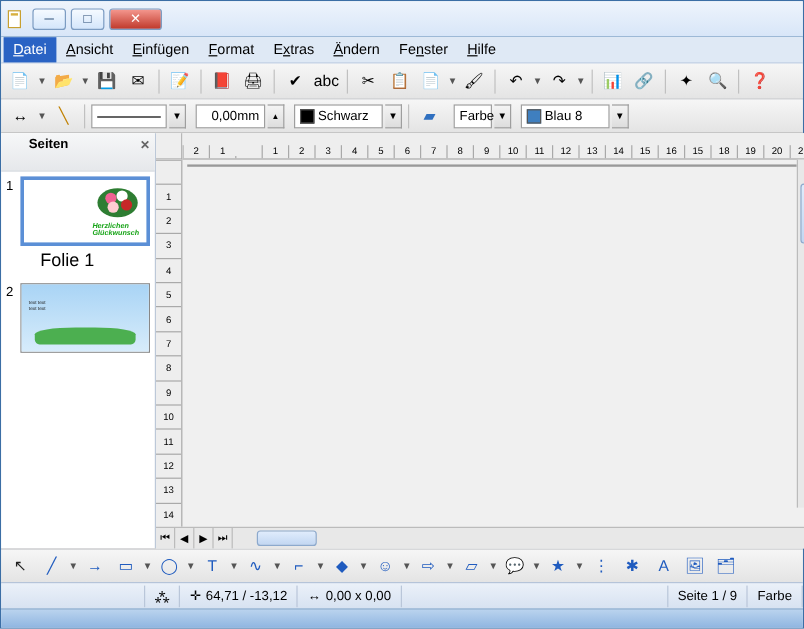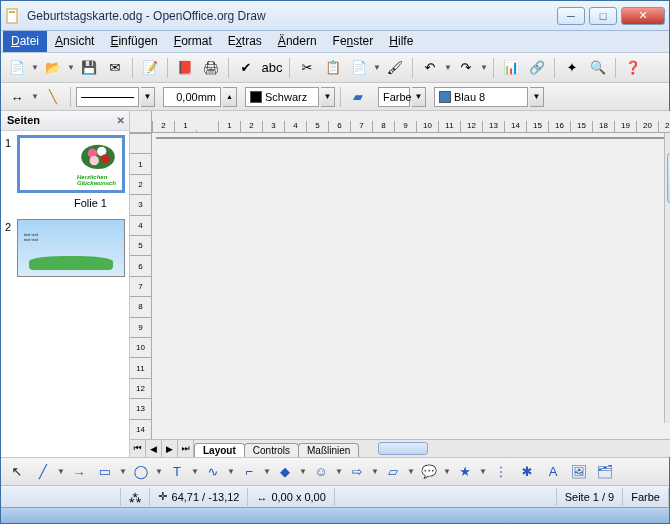--- a/index.html
+++ b/index.html
@@ -31,28 +31,28 @@
   .linestyle { width:63px; height:20px; border:1px solid #9e9e9e; background:#fff; position:relative; }
   .linestyle::after { content:""; position:absolute; top:9px; left:4px; right:4px; border-top:1px solid #000; }
   .txtbox { height:20px; border:1px solid #9e9e9e; background:#fff; font-size:11px; padding:2px 4px; display:flex; align-items:center; justify-content:flex-end; }
   .combo { height:20px; border:1px solid #9e9e9e; background:#fff; font-size:11px; display:flex; align-items:center; padding:0 4px; gap:3px; }
   .color-swatch { width:12px; height:12px; border:1px solid #555; }
   .cdrop { width:14px; height:20px; border:1px solid #9e9e9e; border-left:none; background:linear-gradient(#f4f4f4,#ddd); display:flex; align-items:center; justify-content:center; font-size:8px; }
 
   
   .workspace { flex:1; display:flex; min-height:0; }
   .sidebar { width:150px; background:#fff; border-right:1px solid #bcc8d8; display:flex; flex-direction:column; }
-  .sidebar-head { height:20px; background:linear-gradient(#f6f7f8,#e6e8eb); border-bottom:1px solid #cfd4db; font-size:11px; font-weight:bold; padding:3px 6px; position:relative; }
+  .sidebar-head { height:32px; background:linear-gradient(#f6f7f8,#e6e8eb); border-bottom:1px solid #cfd4db; font-size:11px; font-weight:bold; padding:3px 23px; position:relative; }
   .sidebar-x { position:absolute; right:4px; top:4px; font-size:10px; color:#666; }
   .slides { flex:1; overflow:auto; padding:4px; }
   .slide-wrap { display:flex; align-items:flex-start; margin-bottom:4px; }
   .slide-num { width:12px; font-size:11px; padding-top:2px; }
   .thumb { width:108px; height:58px; background:#fff; border:1px solid #888; position:relative; }
   .thumb.sel { border:3px solid #5b8fd6; }
-  .slide-label { font-size:11px; text-align:right; padding-right:18px; margin-top:2px; margin-bottom:10px; }
+  .slide-label { font-size:15px; text-align:center; padding-right:18px; margin-top:2px; margin-bottom:10px; }
 
   .canvas-area { flex:1; display:flex; flex-direction:column; background:#f0f0f0; }
   .corner-ruler { width:22px; height:22px; background:#eee; border-right:1px solid #aaa; border-bottom:1px solid #aaa; }
   .ruler-row { display:flex; height:22px; }
   .ruler-h { flex:1; background:#eee; border-bottom:1px solid #aaa; font-size:8px; display:flex; align-items:flex-end; overflow:hidden; position:relative; }
   .ruler-h span { width:22px; text-align:center; flex-shrink:0; border-left:1px solid #a9a9a9; padding-bottom:2px; }
   .canvas-body { flex:1; display:flex; min-height:0; }
   .ruler-v { width:22px; background:#eee; border-right:1px solid #aaa; font-size:8px; display:flex; flex-direction:column; overflow:hidden; }
   .ruler-v span { height:22px; display:flex; align-items:center; justify-content:center; border-top:1px solid #a9a9a9; }
   .canvas { flex:1; background:#fff; position:relative; overflow:hidden; border:1px solid #999; margin:4px 16px 4px 4px; }
@@ -87,21 +87,20 @@
 </head>
 <body>
 
 <div class="window">
 
   <div class="titlebar">
     <svg class="doc-icon" viewBox="0 0 16 16">
         <rect x="2" y="1" width="10" height="14" fill="#fff" stroke="#c8a030"></rect>
         <rect x="4" y="3" width="6" height="2" fill="#d8b040"></rect>
       </svg>
-    <span class="title">Geburtstagskarte.odg - OpenOffice.org Draw</span>
     <div class="win-btns">
       <div class="win-btn win-min">─</div>
       <div class="win-btn win-max">□</div>
       <div class="win-btn win-close">✕</div>
     </div>
   </div>
 
   <div class="menubar" id="menubar">
       <div class="menu active"><u>D</u>atei</div>
       <div class="menu"><u>A</u>nsicht</div>
@@ -168,21 +167,21 @@
     </div>
       <div class="cdrop">▼</div>
     <div class="sep"></div>
     <div class="tbtn" style="color:#3070c0">▰</div>
     <div style="width:4px"></div>
     <div class="combo" style="width:32px">
         <span>Farbe</span>
       </div>
       <div class="cdrop">▼</div>
     <div style="width:4px"></div>
-    <div class="combo" style="width:94px">
+    <div class="combo" style="width:74px">
       <div class="color-swatch" style="background:#3f7fbf"></div>
       <span>Blau 8</span>
     </div>
       <div class="cdrop">▼</div>
   </div>
 
   <div class="workspace">
     <div class="sidebar">
       <div class="sidebar-head">
         <span>Seiten</span>
@@ -269,25 +268,20 @@
           <div class="vscroll">
               <div class="thumb-s"></div>
             </div>
         </div>
       </div>
       <div class="hscroll-row">
         <div class="nav-btn">⏮</div>
         <div class="nav-btn">◀</div>
         <div class="nav-btn">▶</div>
         <div class="nav-btn">⏭</div>
-        <div class="tabs" id="tabs">
-            <div class="tab active">Layout</div>
-            <div class="tab">Controls</div>
-            <div class="tab">Maßlinien</div>
-          </div>
         <div class="hscroll">
             <div class="thumb-s"></div>
           </div>
       </div>
     </div>
   </div>
 
   <div class="toolbar3" id="tb3">
       <div class="tbtn" style="color: rgb(34, 34, 34);">↖</div>
       <div class="tbtn" style="color: rgb(31, 91, 191);">╱</div>

